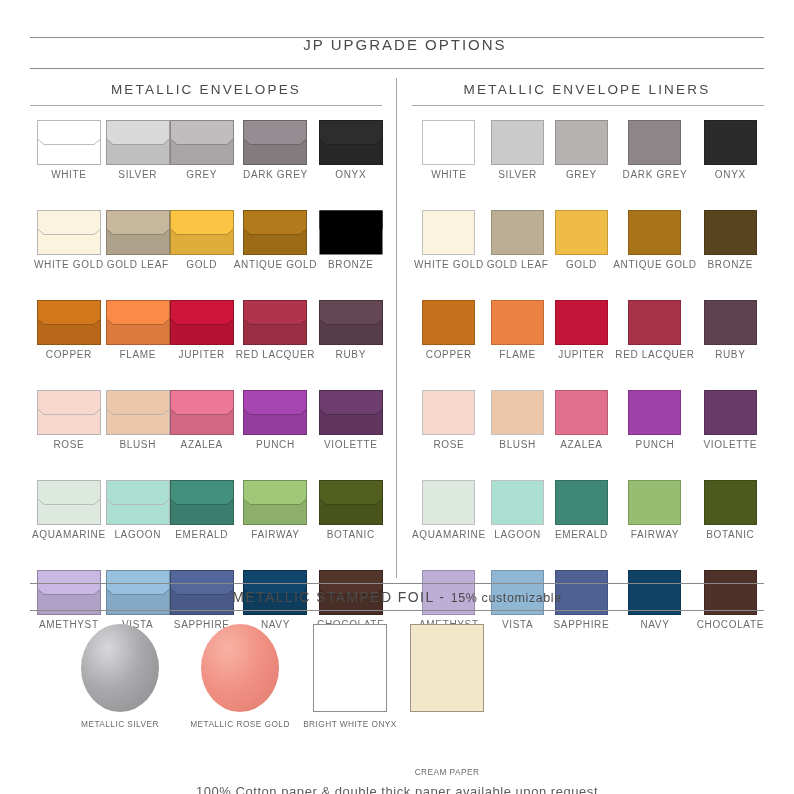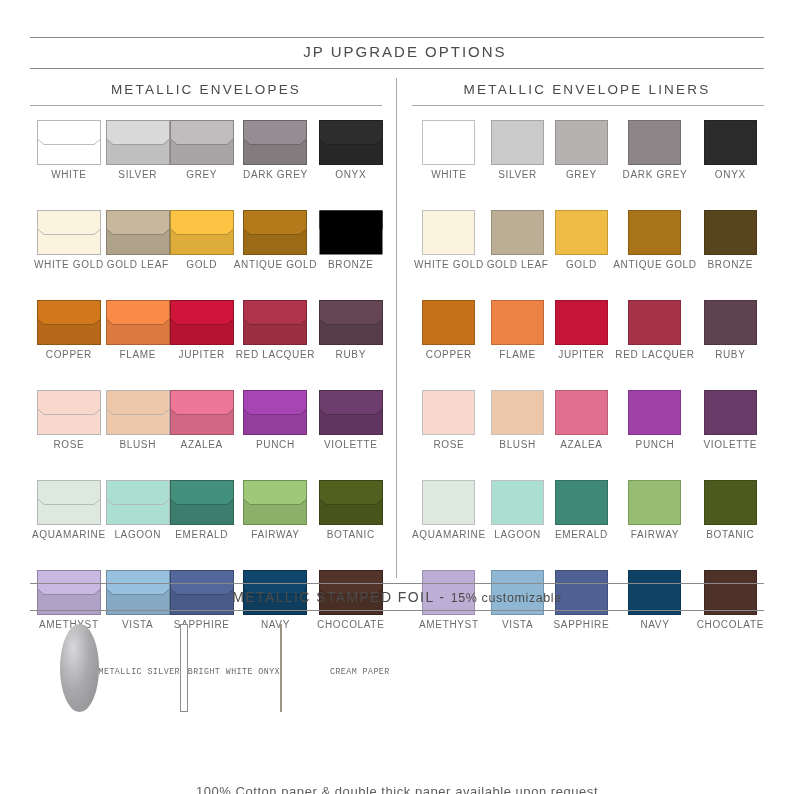--- a/index.html
+++ b/index.html
@@ -115,23 +115,22 @@
   }
 
   
   .foil-grid {
     position: absolute;
     display: flex;
     align-items: flex-start;
   }
   .foil-cell {
     display: flex;
-    flex-direction: row;
+    flex-direction: column;
     align-items: center;
-    font-family: Liberation Mono, monospace;
   }
   .foil-disc {
     width: 78px;
     height: 88px;
     border-radius: 50%;
   }
   .foil-label {
     margin-top: 7px;
     font-size: 8.3px;
     letter-spacing: 0.45px;
@@ -144,21 +143,21 @@
     box-sizing: border-box;
   }
 </style>
 </head>
 <body>
 
 <div class="page">
 
   <div class="rule" style="left:30px; width:734px; top:37px;"></div>
 
-  <div class="doc-title" style="top:43px;padding-left:16px;">JP UPGRADE OPTIONS</div>
+  <div class="doc-title" style="top:36px;padding-left:16px;">JP UPGRADE OPTIONS</div>
 
   <div class="rule" style="left:30px; width:734px; top:68px;"></div>
 
   <div class="vrule" style="left:396px; top:78px; height:500px;"></div>
 
   <div class="col-title" style="left:410px; width:354px; top:82px;">METALLIC ENVELOPE LINERS</div>
   <div class="col-title" style="left:30px; width:352px; top:82px;">METALLIC ENVELOPES</div>
 
   <div class="rule thin" style="left:30px; width:352px; top:105px;"></div>
   <div class="rule thin" style="left:412px; width:352px; top:105px;"></div>
@@ -565,20 +564,24 @@
     <span>METALLIC STAMPED FOIL - </span><span class="cust">15% customizable</span>
   </div>
 
   <div class="rule" style="left:30px; width:734px; top:610px;"></div>
 
   <div class="foil-grid" id="foil-grid" style="left:60px; top:624px; width:674px;">
       <div class="foil-cell" style="width: 120px;">
         <div class="foil-disc" style="background: radial-gradient(at 34% 28%, rgb(216, 216, 218) 0%, rgb(169, 169, 172) 46%, rgb(139, 139, 142) 100%);"></div>
         <div class="foil-label">METALLIC SILVER</div>
       </div>
+      <div class="foil-cell" style="width: 120px;">
+        <div class="foil-disc" style="background: radial-gradient(at 34% 28%, rgb(248, 179, 165) 0%, rgb(240, 145, 132) 46%, rgb(224, 122, 109) 100%);"></div>
+        <div class="foil-label">METALLIC ROSE GOLD</div>
+      </div>
       <div class="foil-cell" style="width: 100px;">
         <div class="paper-sq" style="background: rgb(255, 255, 255); border: 1px solid rgb(141, 141, 141);"></div>
         <div class="foil-label">BRIGHT WHITE ONYX</div>
       </div>
       <div class="foil-cell" style="width: 94px; gap: 48px;">
         <div class="paper-sq" style="background: rgb(242, 232, 201); border: 1px solid rgb(156, 148, 130);"></div>
         <div class="foil-label">CREAM PAPER</div>
       </div>
     </div>
 

